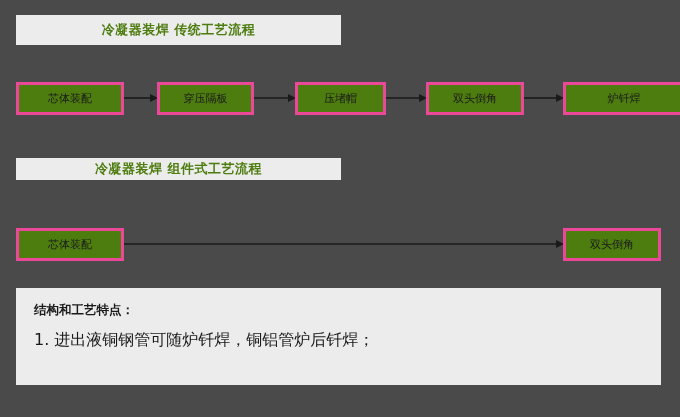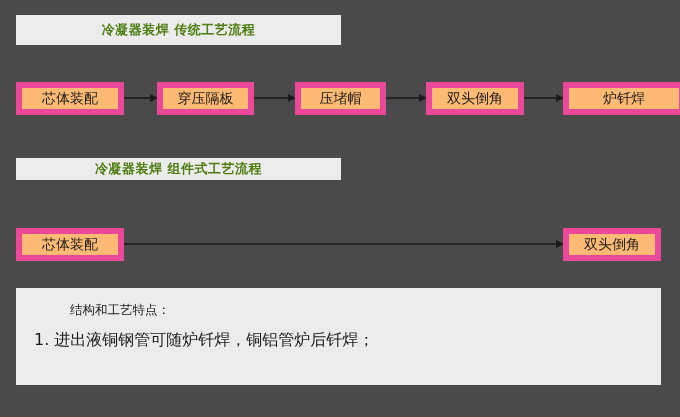--- a/index.html
+++ b/index.html
@@ -37,28 +37,28 @@
     height: 30px;
   }
   .title-bar-2 {
     left: 16px;
     top: 158px;
     width: 325px;
     height: 22px;
   }
   .node {
     position: absolute;
-    background: #fdba74;
+    background: #4d7c0f;
     color: #1a1a1a;
-    font-size: 14px;
+    font-size: 11px;
     display: flex;
     align-items: center;
     justify-content: center;
     box-sizing: border-box;
-    border: 6px solid #ec4899;
+    border: 3px solid #ec4899;
   }
   .row1 .node { top: 82px; height: 33px; }
   .n1 { left: 16px;  width: 108px; }
   .n2 { left: 157px; width: 97px; }
   .n3 { left: 295px; width: 91px; }
   .n4 { left: 426px; width: 98px; }
   .n5 { left: 563px; width: 122px; }
 
   .row2 .node { top: 228px; height: 33px; }
   .m1 { left: 16px;  width: 108px; }
@@ -81,23 +81,22 @@
     top: 288px;
     width: 645px;
     height: 97px;
     background: #ececec;
     box-sizing: border-box;
     padding: 14px 18px 0 18px;
     color: #1a1a1a;
   }
   .notes-title {
     font-size: 12.5px;
-    font-weight: normal;
+    font-weight: bold;
     margin-bottom: 11px;
-    margin-left: 36px;
   }
   .notes-line {
     font-size: 16px;
     margin-bottom: 11px;
   }
 </style>
 </head>
 <body>
 
 <div class="canvas">

